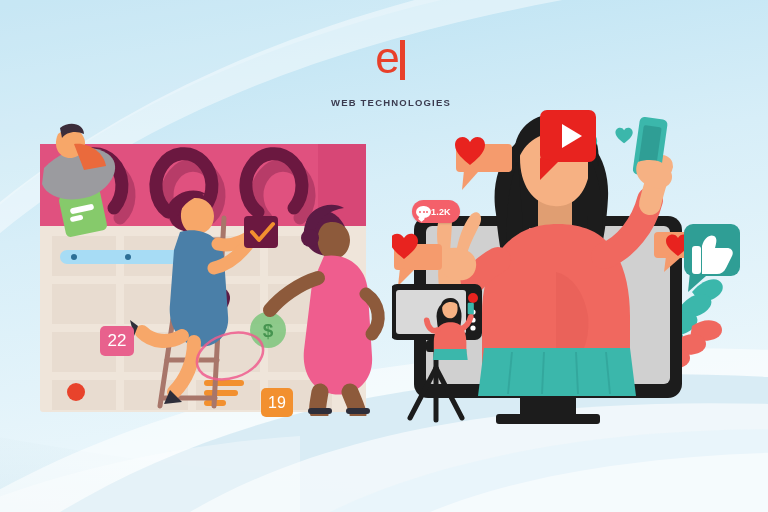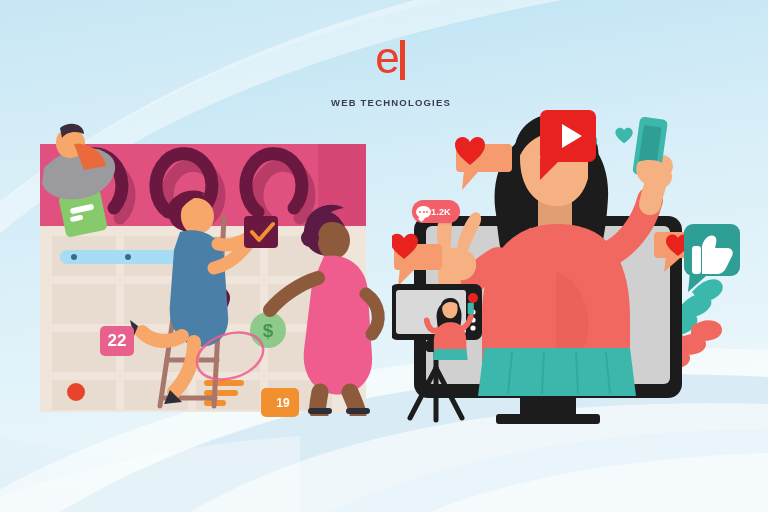--- a/index.html
+++ b/index.html
@@ -17,23 +17,23 @@
     font-size:44px;line-height:44px;font-weight:400;color:#e8402a;letter-spacing:-1px;
     white-space:nowrap;display:flex;align-items:center;justify-content:center;
   }
   .logo-bar{display:inline-block;width:5px;height:40px;background:#e8402a;margin:0 2px 0 1px;transform:translateY(2px);}
   .logo-sub{
     font-size:9.5px;font-weight:bold;color:#3b3b4f;letter-spacing:1.2px;margin-top:17px;
     font-family:"Liberation Sans", sans-serif;
   }
   
   .calendar-wrap{position:absolute;left:18px;top:108px;width:376px;height:308px;z-index:20;}
-  .chip{position:absolute;font-weight:bold;color:#fff;display:flex;align-items:center;justify-content:center;}
+  .chip{position:absolute;font-weight:normal;color:#fff;display:flex;align-items:center;justify-content:center;}
   .chip-22{left:82px;top:218px;width:34px;height:30px;background:#e8618d;border-radius:5px;font-size:17px;}
-  .chip-19{left:243px;top:280px;width:32px;height:29px;background:#f2902f;border-radius:5px;font-size:12px;padding-left:6px;}
+  .chip-19{left:243px;top:280px;width:32px;height:29px;background:#f2902f;border-radius:5px;font-size:16px;}
   
   .video-wrap{position:absolute;left:392px;top:96px;width:360px;height:330px;z-index:20;}
   .badge-12k{
     position:absolute;left:20px;top:104px;height:23px;padding:0 9px 0 4px;
     background:#f4606a;border-radius:12px;display:flex;align-items:center;gap:0;
     box-shadow:0 1px 2px rgba(0,0,0,.12);
   }
   .badge-12k .bub{width:15px;height:12px;background:#fff;border-radius:7px/6px;position:relative;}
   .badge-12k .bub:after{content:"";position:absolute;left:3px;bottom:-3px;width:5px;height:5px;background:#fff;border-radius:1px;transform:rotate(45deg);}
   .badge-12k .dots{position:absolute;left:0;top:0;width:15px;height:12px;display:flex;align-items:center;justify-content:center;gap:1.5px;}

